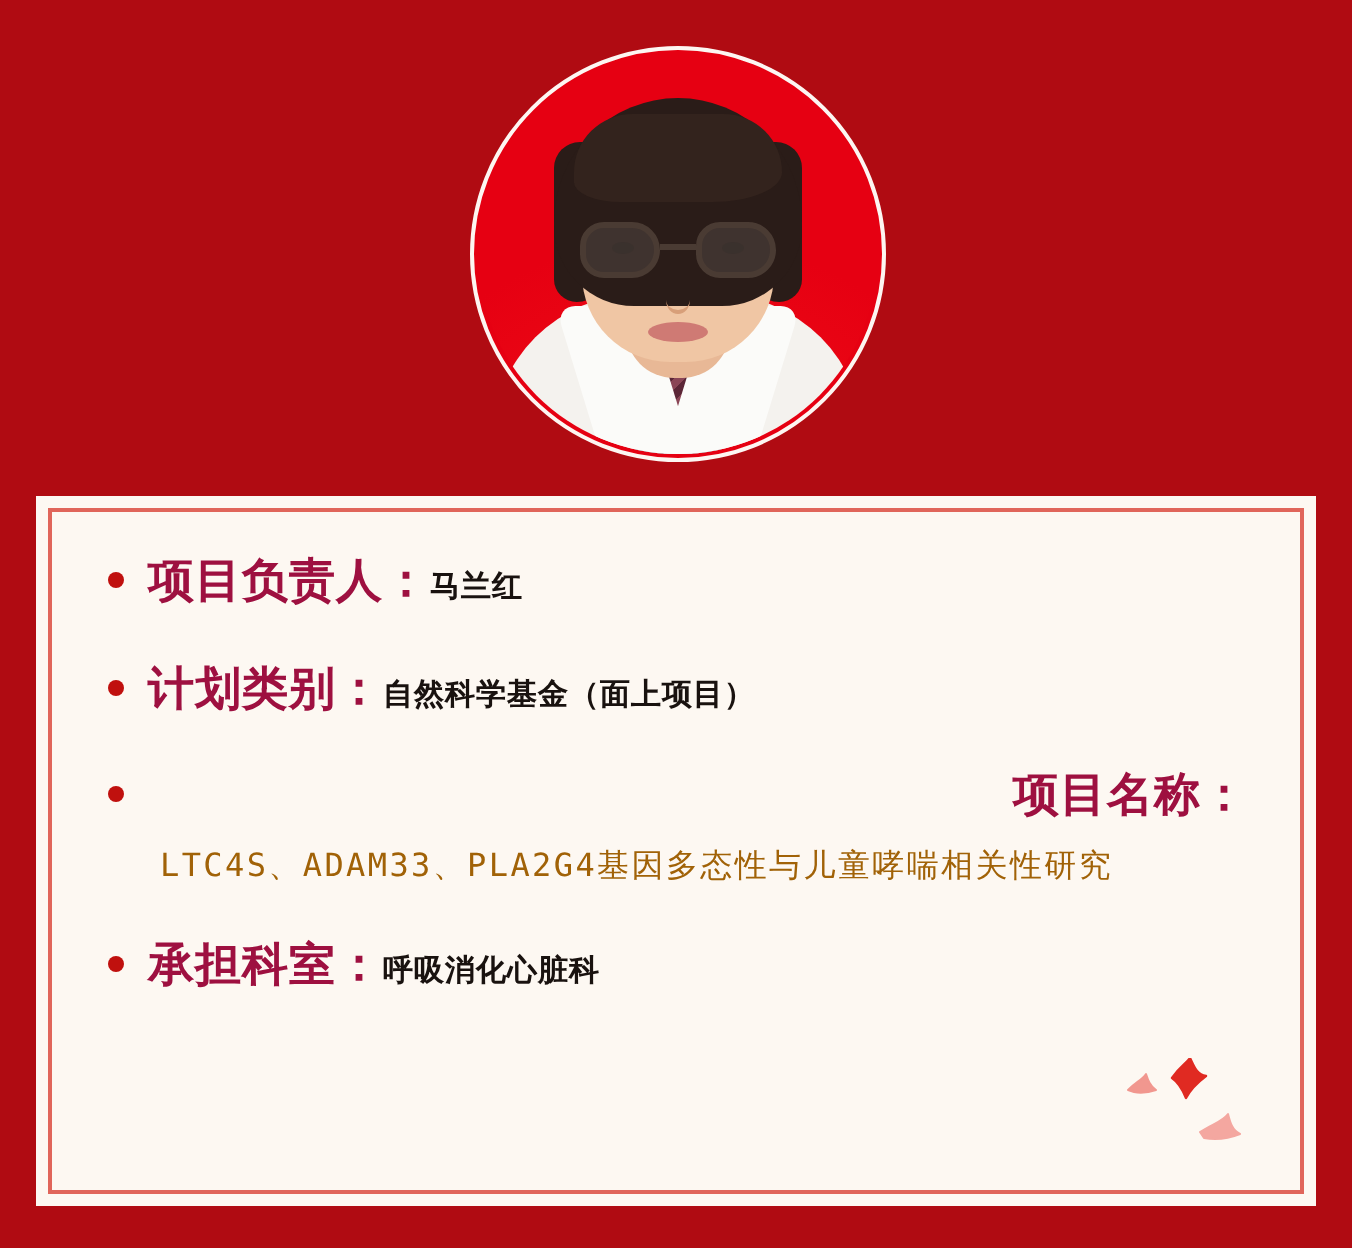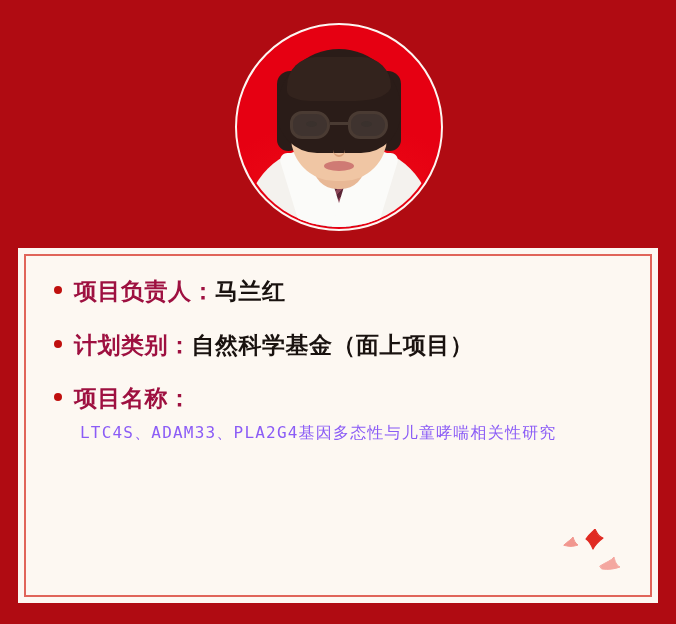--- a/index.html
+++ b/index.html
@@ -245,31 +245,31 @@
   }
   .label {
     color: #9e1040;
     font-size: 23px;
     font-weight: bold;
     font-family: "DejaVu Sans", "Liberation Sans", sans-serif;
     letter-spacing: 0.5px;
   }
   .value {
     color: #19120f;
-    font-size: 23px;
+    font-size: 15px;
     font-weight: bold;
     font-family: "DejaVu Sans", "Liberation Sans", sans-serif;
     letter-spacing: 0.5px;
   }
 
-  .title-row { margin-bottom: 10px; }
+  .title-row { margin-bottom: 10px; text-align: right; }
   .project-title {
     margin: 0 0 26px 0;
     padding-left: 28px;
-    color: #8b5cf6;
+    color: #a16207;
     font-size: 16px;
     font-family: "DejaVu Sans Mono", "Liberation Mono", monospace;
     letter-spacing: 1.2px;
     white-space: nowrap;
   }
 
   
   .birds {
     position: absolute;
     right: 18px;
@@ -327,20 +327,24 @@
         </li>
 
         <li class="info-row title-row">
           <span class="bullet"></span>
           <span class="label">项目名称：</span>
         </li>
 
         <li class="project-title">LTC4S、ADAM33、PLA2G4基因多态性与儿童哮喘相关性研究</li>
 
 
+        <li class="info-row">
+          <span class="bullet"></span>
+          <span class="label">承担科室：</span><span class="value">呼吸消化心脏科</span>
+        </li>
 
       </ul>
 
       <div class="birds">
         <svg width="70" height="48" viewBox="0 0 70 48" xmlns="http://www.w3.org/2000/svg">
           <g fill="none" stroke="#e8554c" stroke-linecap="round" stroke-linejoin="round">
 
             <path d="M2 16 C6 12, 9 11, 11 8 C12 11, 13 14, 16 16 C13 17, 9 18, 5 17 Z" fill="#f0877e" stroke="#f0877e" stroke-width="1" opacity="0.85"></path>
 
             <path d="M24 10 C28 4, 31 3, 33 0 C35 4, 36 8, 41 9 C37 12, 33 16, 31 20 C29 15, 27 12, 24 10 Z" fill="#e02a22" stroke="#e02a22" stroke-width="1.2"></path>

